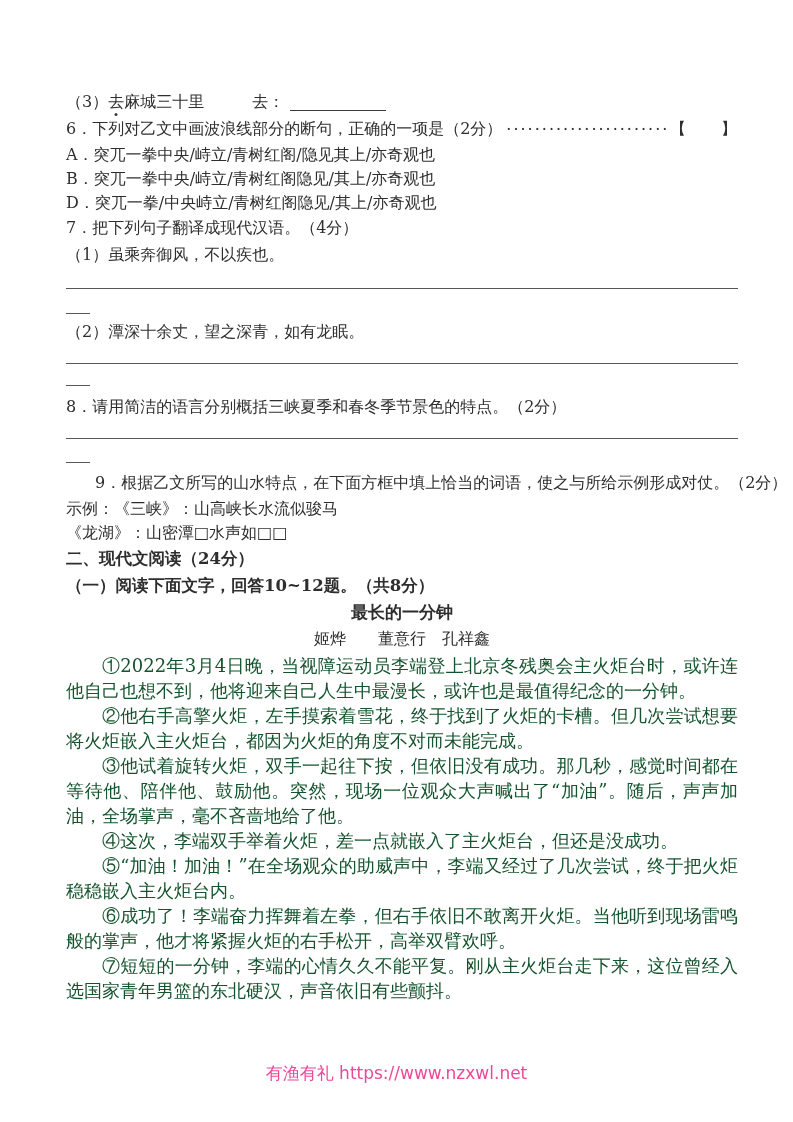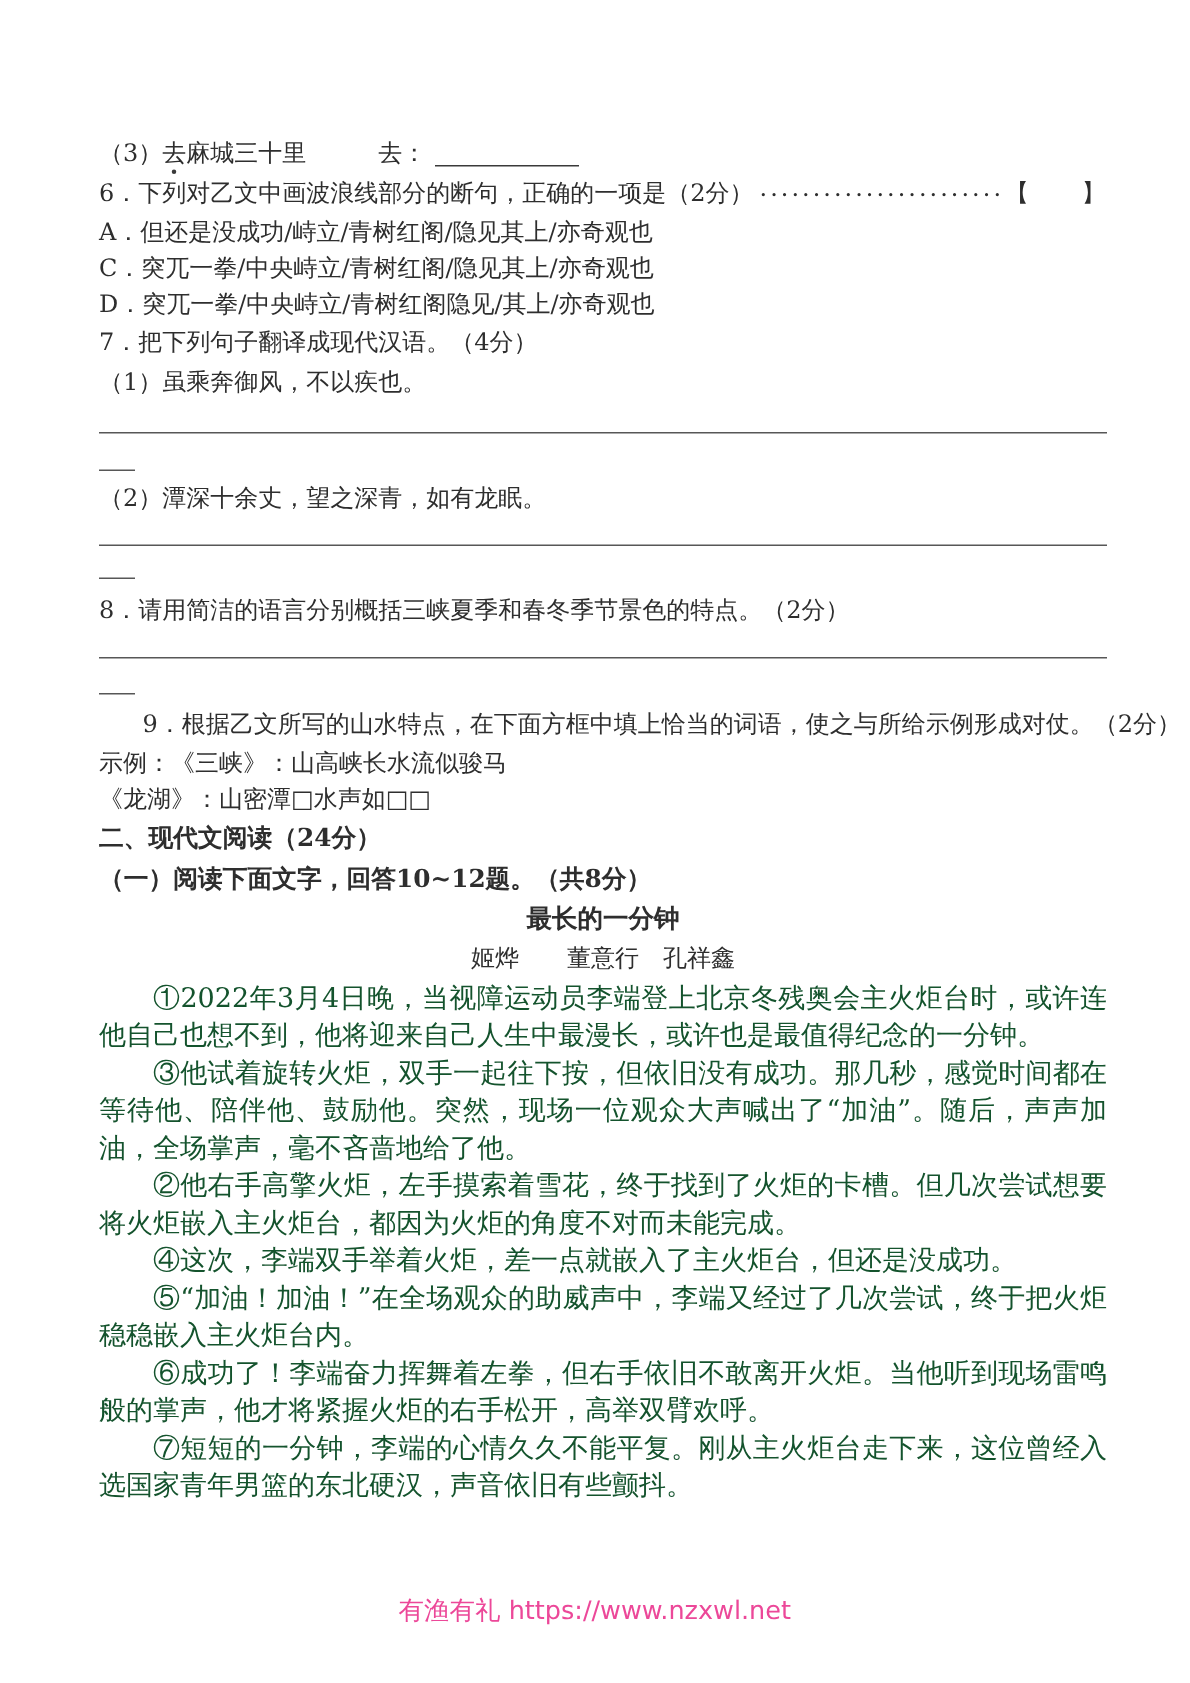--- a/index.html
+++ b/index.html
@@ -99,22 +99,22 @@
     <span class="gap48"></span>
     <span>去：</span>
     <span class="blank-underline"></span>
   </div>
 
   <div class="row q6-row">
     <span>6．下列对乙文中画波浪线部分的断句，正确的一项是（2分）</span>
     <span class="leader">····························································</span>
     <span class="bracket">【　　】</span>
   </div>
-  <div class="row opt">A．但还是没成功/峙立/青树红阁/隐见其上/亦奇观也</div>
-  <div class="row opt">C．突兀一拳/中央峙立/青树红阁/隐见其上/亦奇观也</div>
+  <div class="row opt">A．突兀一拳中央/峙立/青树红阁/隐见其上/亦奇观也</div>
+  <div class="row opt">B．突兀一拳中央/峙立/青树红阁隐见/其上/亦奇观也</div>
   <div class="row opt">D．突兀一拳/中央峙立/青树红阁隐见/其上/亦奇观也</div>
 
   <div class="row">7．把下列句子翻译成现代汉语。（4分）</div>
   <div class="row">（1）虽乘奔御风，不以疾也。</div>
   <div class="ans-full"></div>
   <div class="ans-short"></div>
   <div class="row mt5">（2）潭深十余丈，望之深青，如有龙眠。</div>
   <div class="ans-full h18"></div>
   <div class="ans-short h10"></div>
 
@@ -126,22 +126,22 @@
   <div class="row ex-row">示例：《三峡》：山高峡长水流似骏马</div>
   <div class="row ex-row">《龙湖》：山密潭□水声如□□</div>
 
   <div class="row bold">二、现代文阅读（24分）</div>
   <div class="row bold">（一）阅读下面文字，回答10~12题。（共8分）</div>
 
   <div class="row center bold title-row">最长的一分钟</div>
   <div class="row center">姬烨　　董意行　孔祥鑫</div>
 
   <div class="para">①2022年3月4日晚，当视障运动员李端登上北京冬残奥会主火炬台时，或许连他自己也想不到，他将迎来自己人生中最漫长，或许也是最值得纪念的一分钟。</div>
+  <div class="para">②他右手高擎火炬，左手摸索着雪花，终于找到了火炬的卡槽。但几次尝试想要将火炬嵌入主火炬台，都因为火炬的角度不对而未能完成。</div>
   <div class="para">③他试着旋转火炬，双手一起往下按，但依旧没有成功。那几秒，感觉时间都在等待他、陪伴他、鼓励他。突然，现场一位观众大声喊出了“加油”。随后，声声加油，全场掌声，毫不吝啬地给了他。</div>
-  <div class="para">②他右手高擎火炬，左手摸索着雪花，终于找到了火炬的卡槽。但几次尝试想要将火炬嵌入主火炬台，都因为火炬的角度不对而未能完成。</div>
   <div class="para">④这次，李端双手举着火炬，差一点就嵌入了主火炬台，但还是没成功。</div>
   <div class="para">⑤“加油！加油！”在全场观众的助威声中，李端又经过了几次尝试，终于把火炬稳稳嵌入主火炬台内。</div>
   <div class="para">⑥成功了！李端奋力挥舞着左拳，但右手依旧不敢离开火炬。当他听到现场雷鸣般的掌声，他才将紧握火炬的右手松开，高举双臂欢呼。</div>
   <div class="para">⑦短短的一分钟，李端的心情久久不能平复。刚从主火炬台走下来，这位曾经入选国家青年男篮的东北硬汉，声音依旧有些颤抖。</div>
 
 </div>
 
 <div class="footer">有渔有礼 https://www.nzxwl.net</div>
 
 </body></html>

